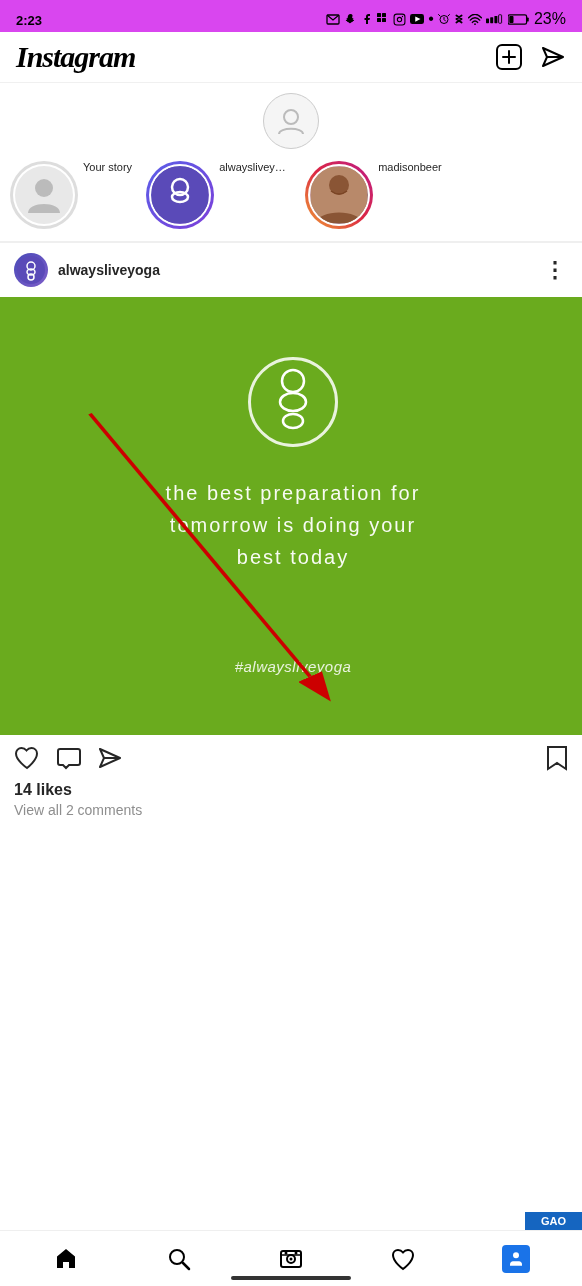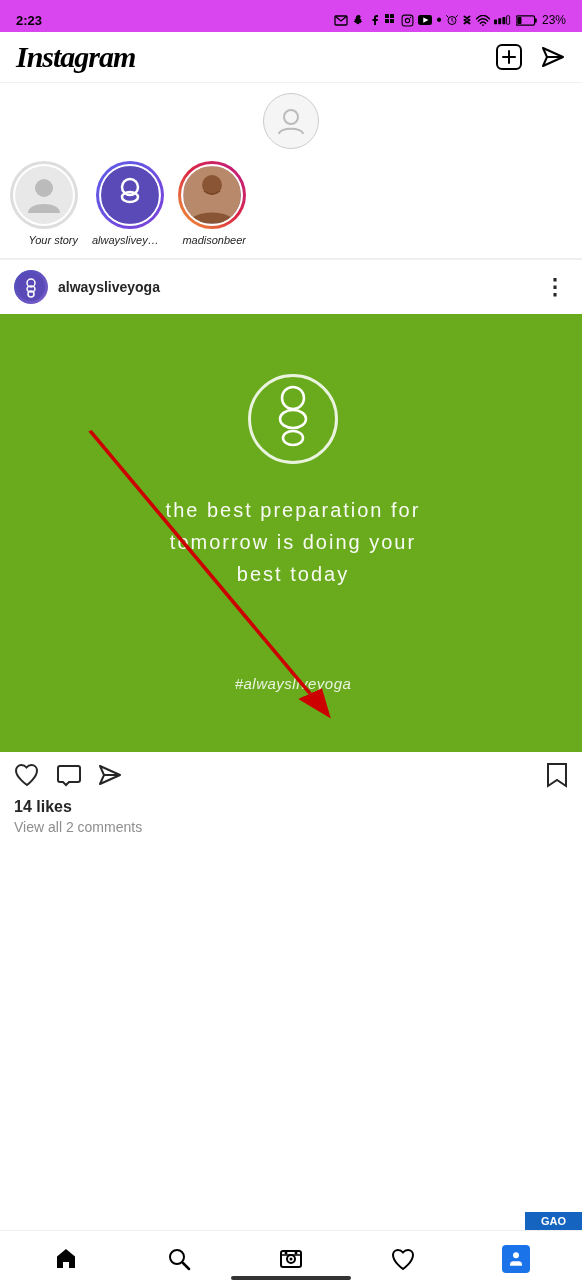--- a/index.html
+++ b/index.html
@@ -72,26 +72,25 @@
       overflow-x: auto;
       padding: 12px 10px;
       gap: 14px;
       border-bottom: 1px solid #efefef;
       align-items: flex-start;
       background: #fff;
     }
     .stories-container::-webkit-scrollbar { display: none; }
     .story-item {
       display: flex;
-      flex-direction: column;
-      align-items: flex-end;
+      flex-direction: row;
+      align-items: flex-start;
       gap: 5px;
       cursor: pointer;
       flex-shrink: 0;
-      font-style: italic;
     }
     .story-avatar-wrapper {
       position: relative;
       width: 68px;
       height: 68px;
     }
     .story-ring {
       width: 68px;
       height: 68px;
       border-radius: 50%;
@@ -437,21 +436,21 @@
         <rect x="14" y="2" width="5" height="12" fill="#000" rx="1"></rect>
         <rect x="21" y="0" width="5" height="14" fill="none" stroke="#000" stroke-width="1.5" rx="1"></rect>
         <text x="0" y="-2" font-size="6" fill="#000"></text>
       </svg>
 
     <svg width="22" height="11" viewBox="0 0 26 13">
         <rect x="0" y="1" width="22" height="11" rx="2" fill="none" stroke="#000" stroke-width="1.5"></rect>
         <rect x="1.5" y="2.5" width="5" height="8" rx="1" fill="#000"></rect>
         <rect x="22" y="4" width="2.5" height="5" rx="1" fill="#000"></rect>
       </svg>
-    <span style="font-size:12px;font-weight:500;">23%</span>
+    <span style="font-size:16px;font-weight:500;">23%</span>
   </div>
 </div>
 
 <div class="header">
   <span class="header-logo" style="font-family: Georgia, serif; font-style: italic; font-size: 30px; font-weight: 700; letter-spacing: -1px;">Instagram</span>
   <div class="header-actions">
     <div class="header-icon">
       <svg width="26" height="26" viewBox="0 0 26 26" fill="none">
           <rect x="1" y="1" width="24" height="24" rx="5" stroke="#000" stroke-width="2"></rect>
           <line x1="13" y1="7" x2="13" y2="19" stroke="#000" stroke-width="2" stroke-linecap="round"></line>

